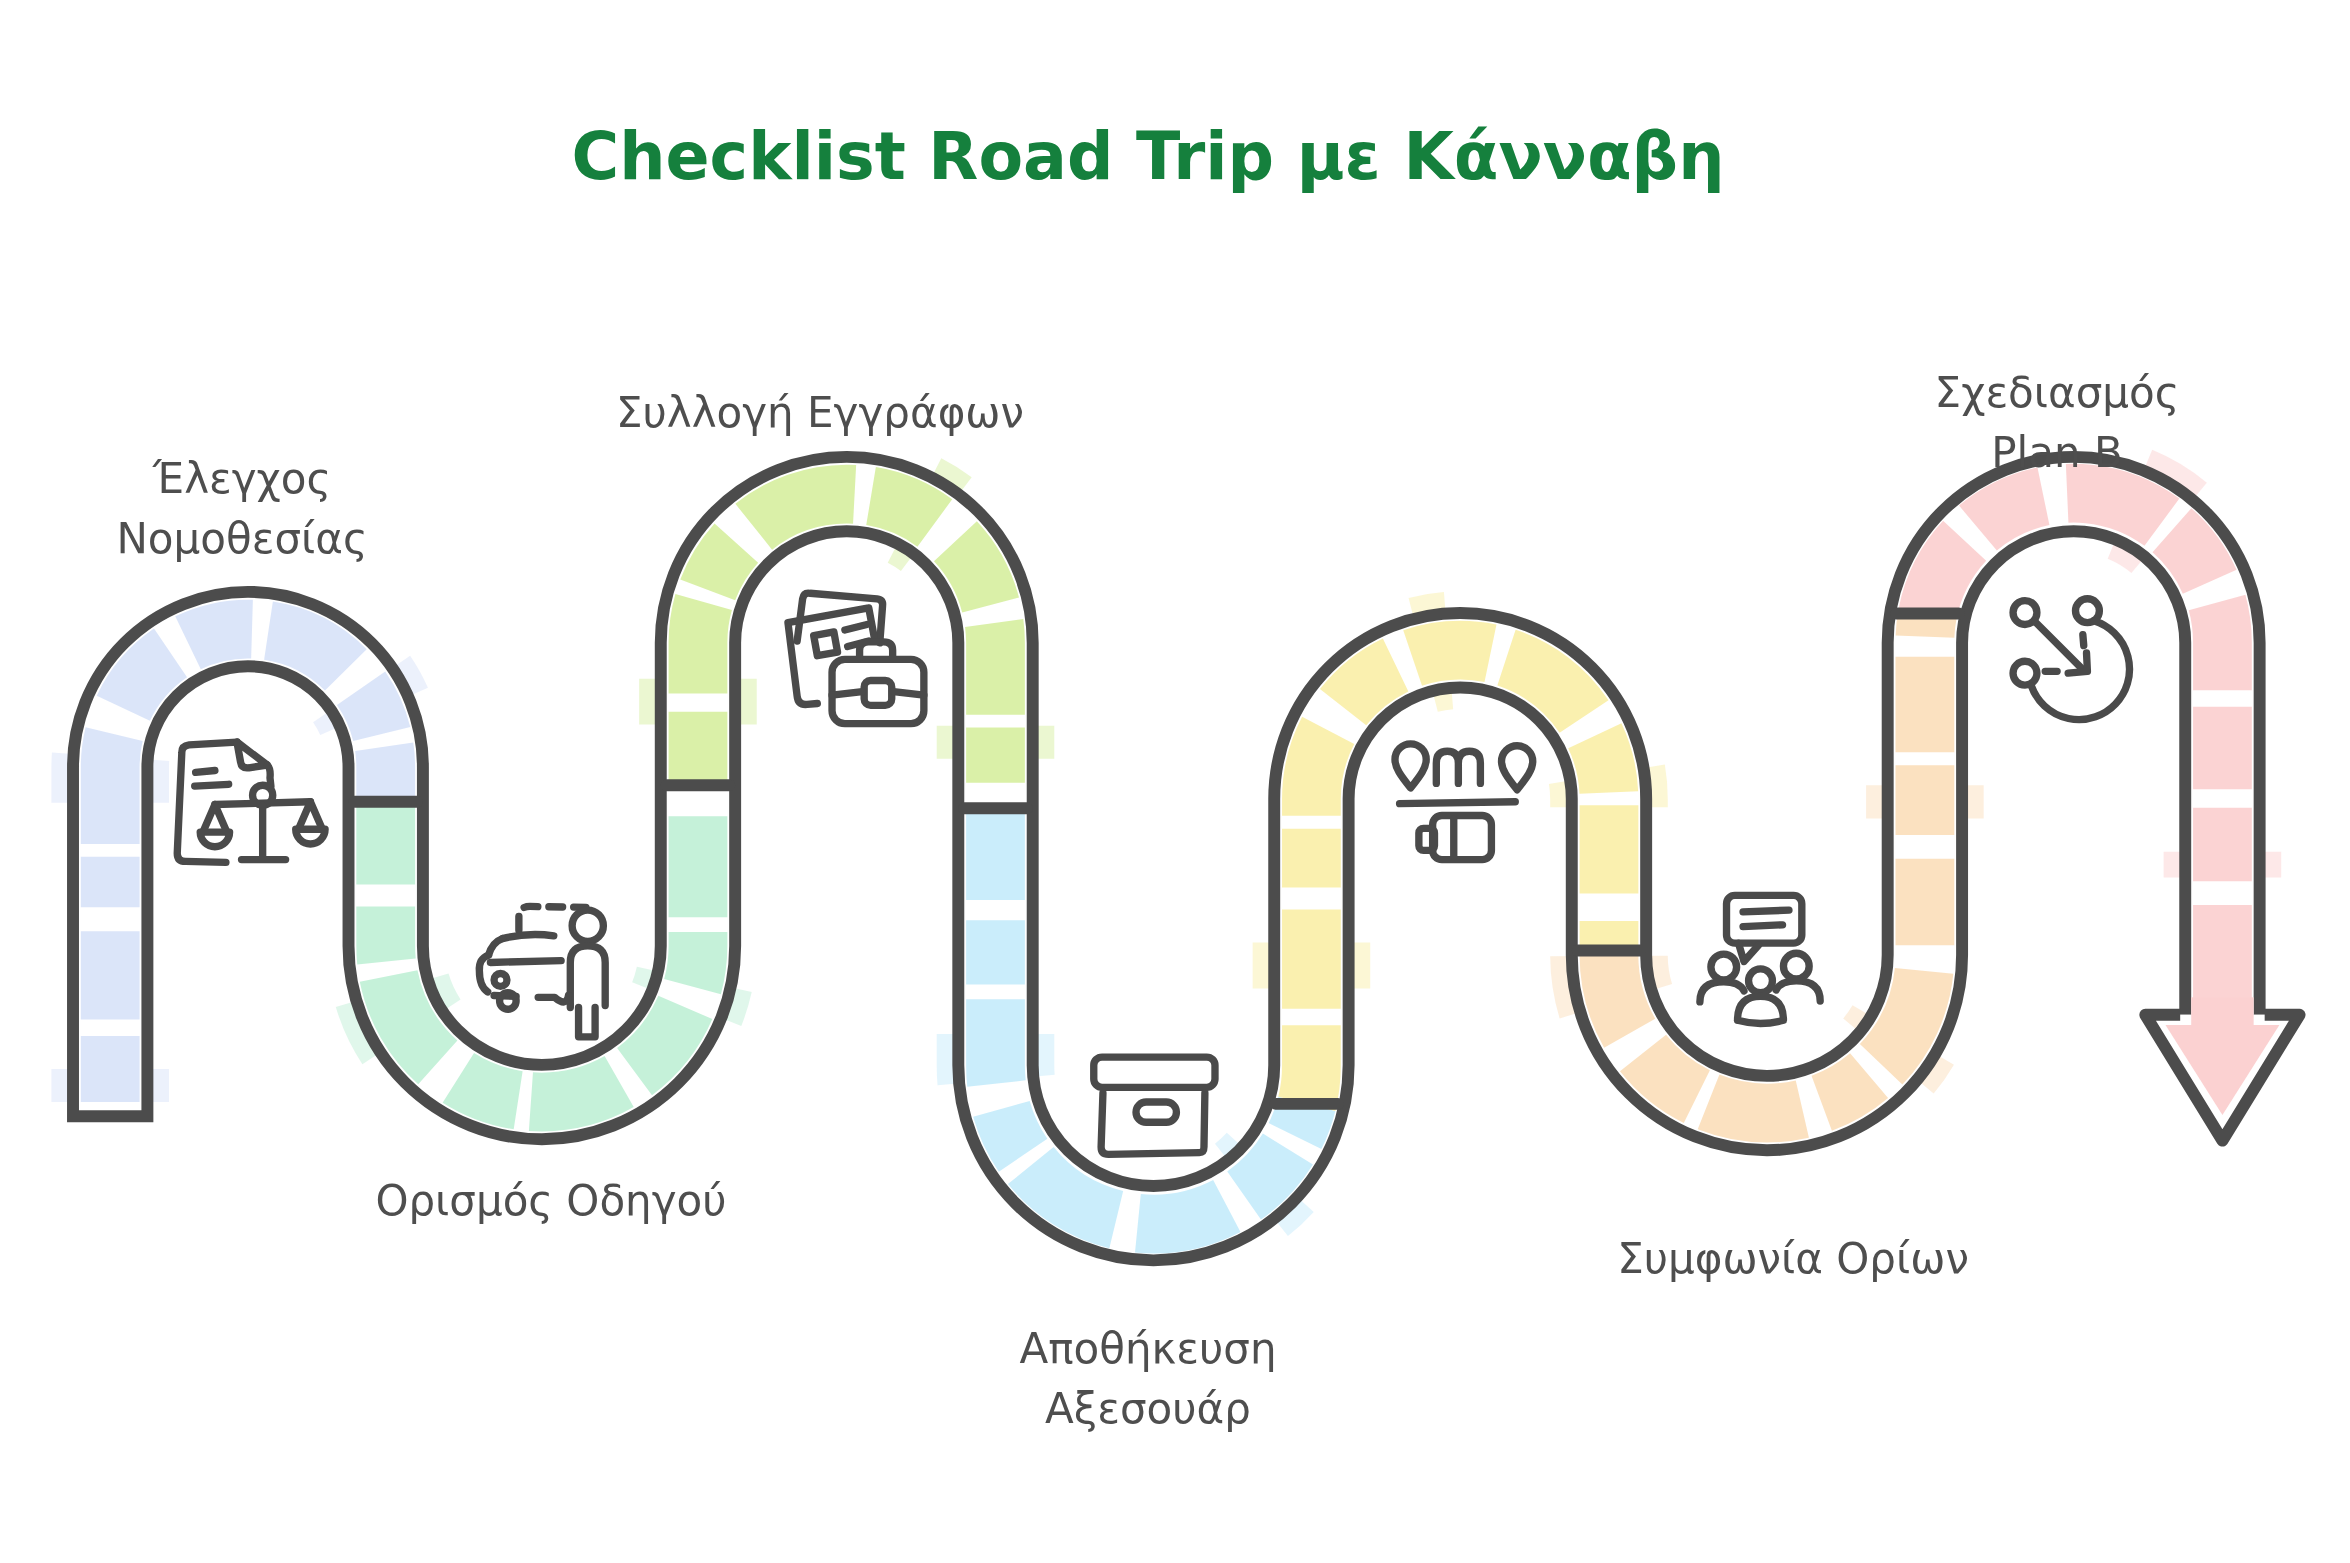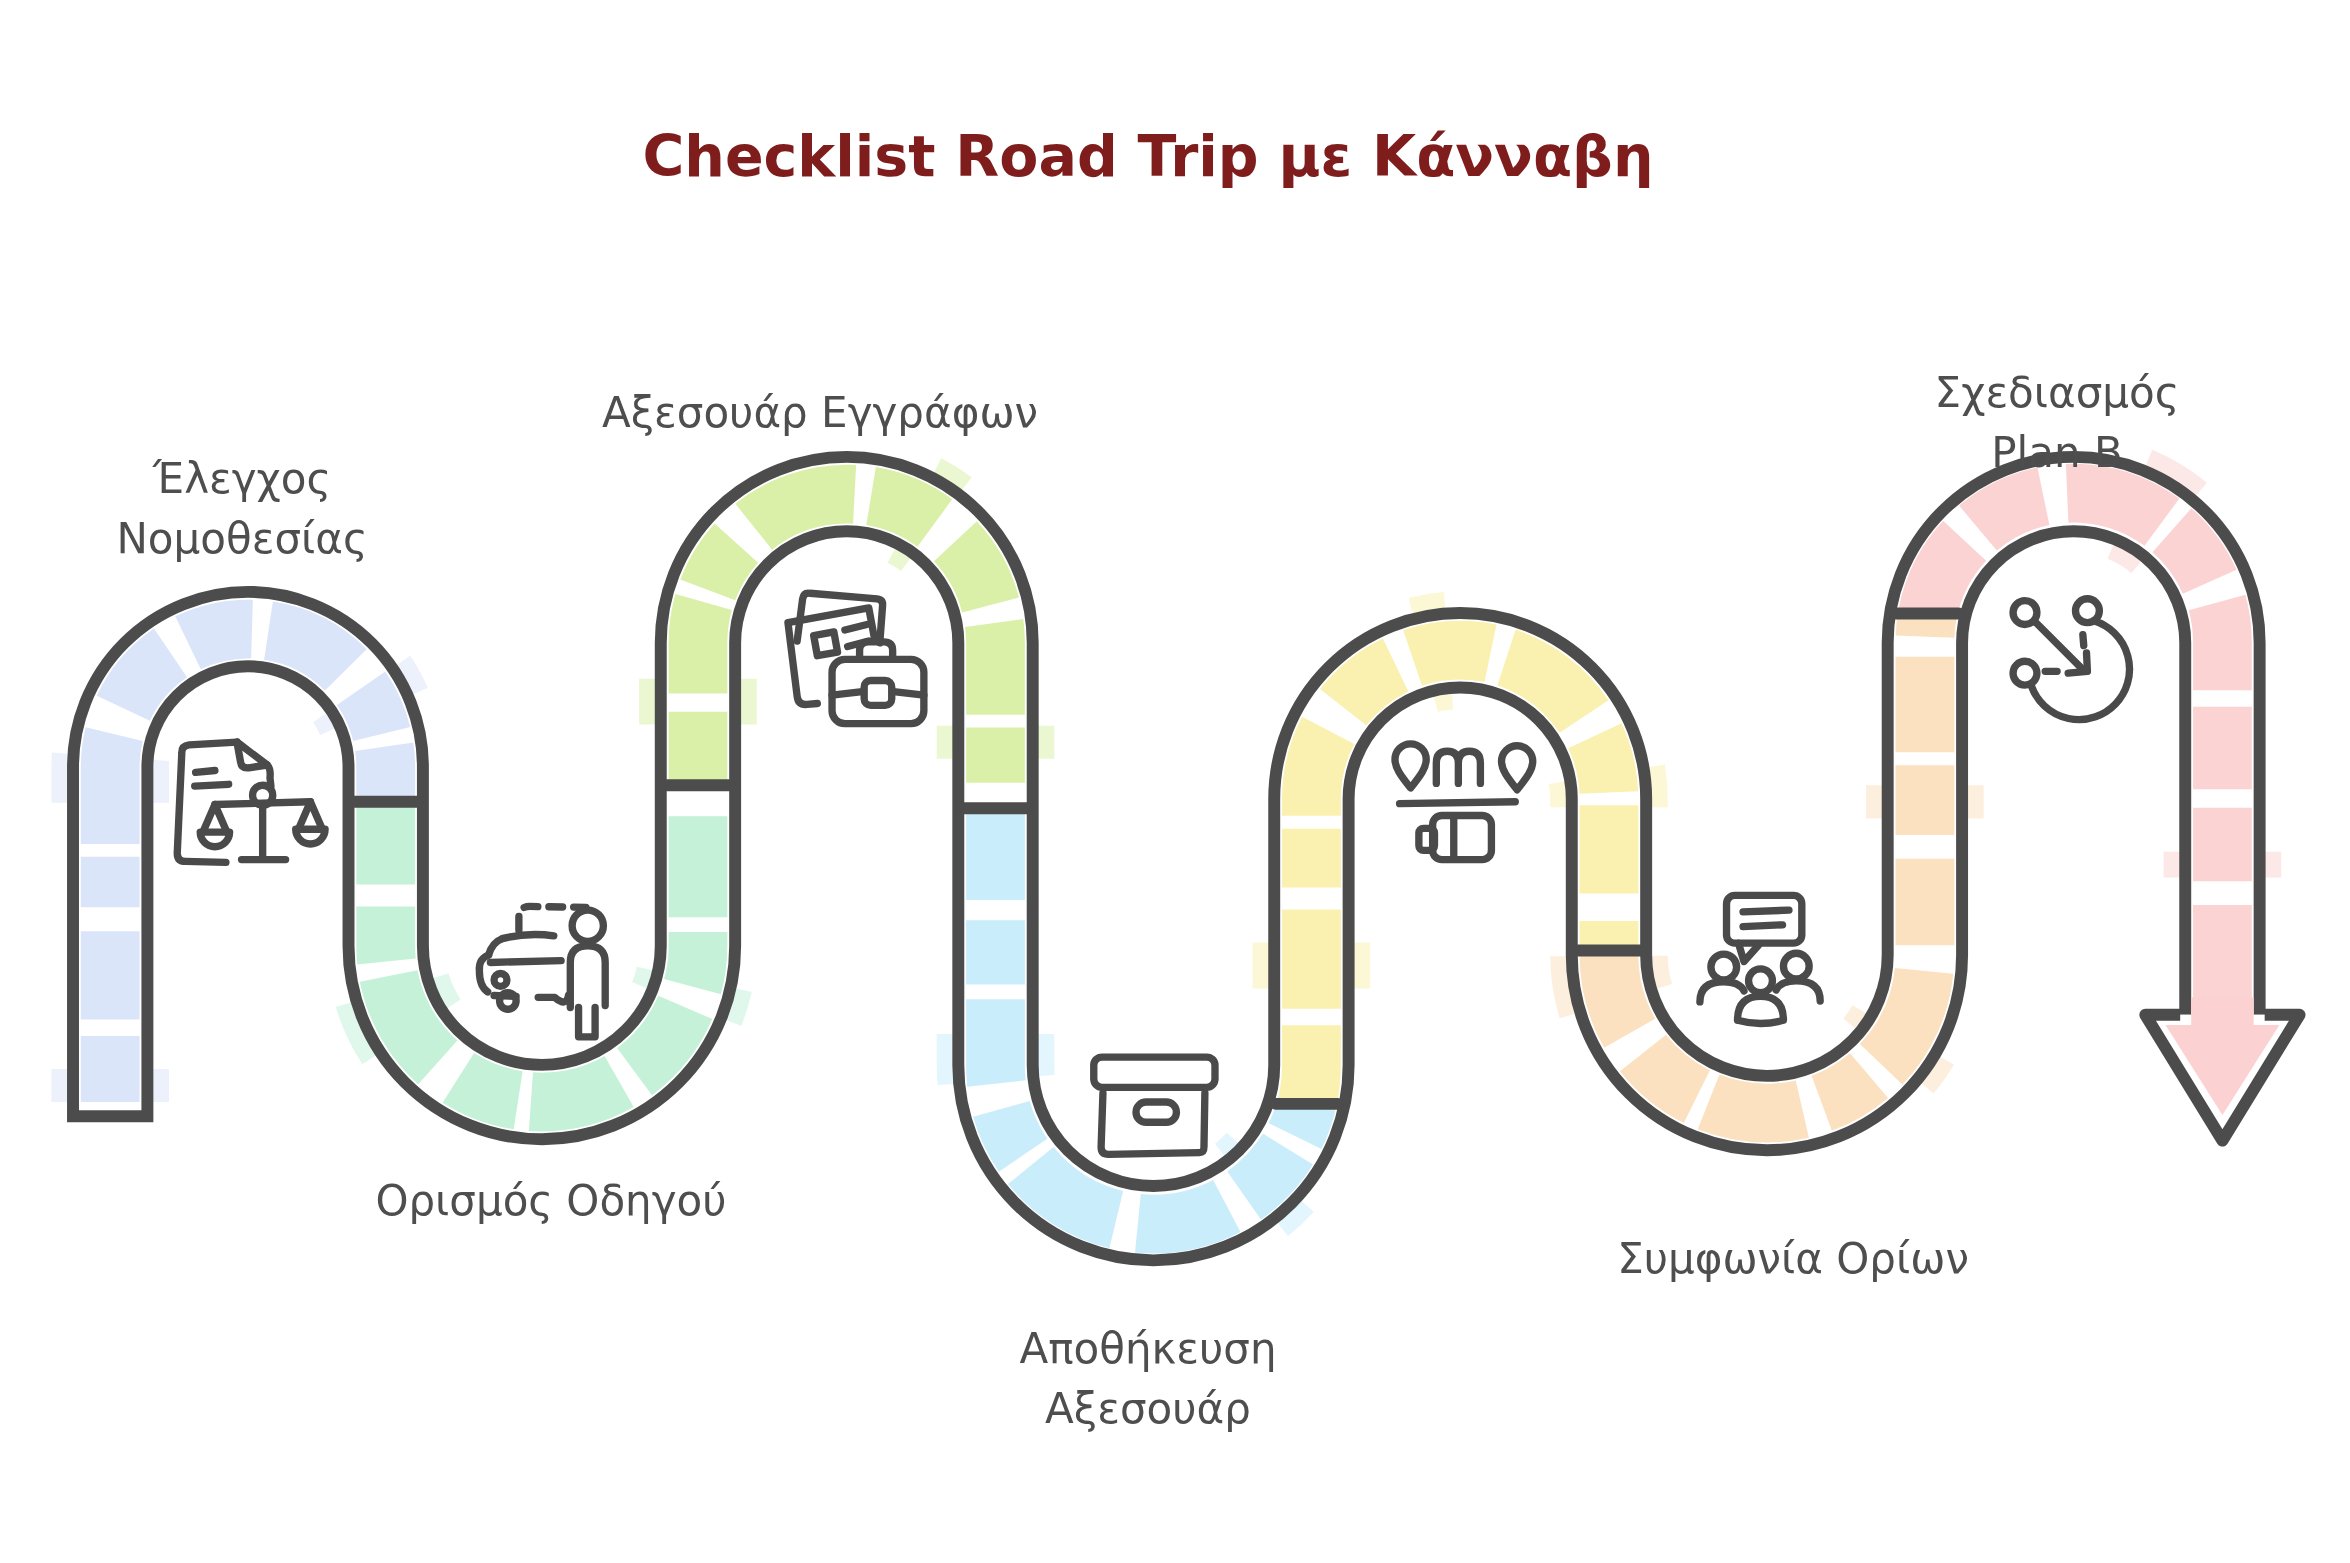--- a/index.html
+++ b/index.html
@@ -1,20 +1,20 @@
 <!DOCTYPE html>
 <html style="font-size:14.7px"><head>
 <meta charset="utf-8">
 <style>
   html,body{margin:0;padding:0;background:#ffffff;}
   .canvas{position:relative;width:2351px;height:1564px;background:#ffffff;overflow:hidden;
           font-family:"DejaVu Sans",sans-serif;}
   .canvas svg{position:absolute;left:0;top:0;}
   .title{position:absolute;transform:translate(-50%,-50%);left:1148px;top:156px;
-         font-size:57px;font-weight:bold;color:#7f1d1d;white-space:nowrap;}
+         font-size:65px;font-weight:bold;color:#15803d;white-space:nowrap;}
   .step-label{position:absolute;transform:translate(-50%,-50%);text-align:center;
               font-size:42px;line-height:1.42;color:#4e4e4e;white-space:pre-line;}
   .lbl1{left:242px;top:509px;}
   .lbl2{left:551px;top:1201px;}
   .lbl3{left:820px;top:413px;}
   .lbl4{left:1148px;top:1379px;}
   .lbl5{left:1449px;top:543px;}
   .lbl6{left:1765px;top:1259px;margin-left:28px;}
   .lbl7{left:2057px;top:413px;margin-top:10px;}
   .tube-dark{fill:none;stroke:#4c4c4c;stroke-width:94;stroke-linecap:butt;stroke-linejoin:round;}
@@ -144,20 +144,20 @@
     <path d="M 2280 676 A 55 55 0 1 1 2212 747"></path>
     <path d="M 2268 691 L 2269 703 M 2227 731 L 2240 731"></path>
   </g>
 </svg>
 
 <div class="title">Checklist Road Trip με Κάνναβη</div>
 
 <div class="step-label lbl1">Έλεγχος
 Νομοθεσίας</div>
 <div class="step-label lbl2">Ορισμός Οδηγού</div>
-<div class="step-label lbl3">Αξεσουάρ Εγγράφων</div>
+<div class="step-label lbl3">Συλλογή Εγγράφων</div>
 <div class="step-label lbl4">Αποθήκευση
 Αξεσουάρ</div>
 <div class="step-label lbl6">Συμφωνία Ορίων</div>
 <div class="step-label lbl7">Σχεδιασμός Plan B</div>
 
 </div>
 
 
 </body></html>

